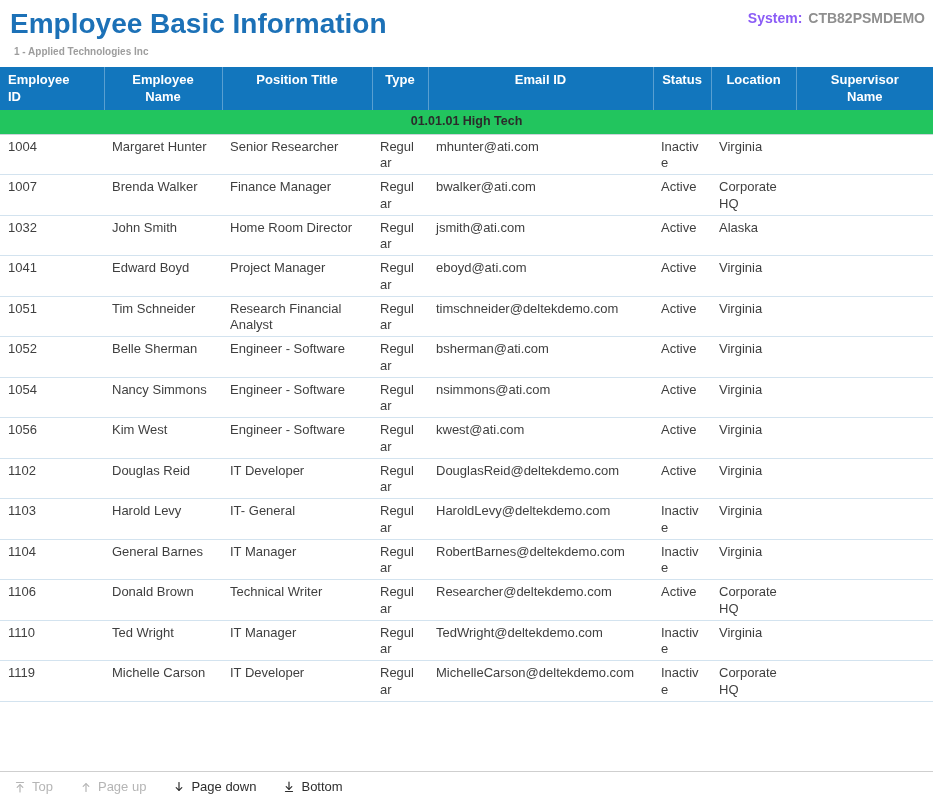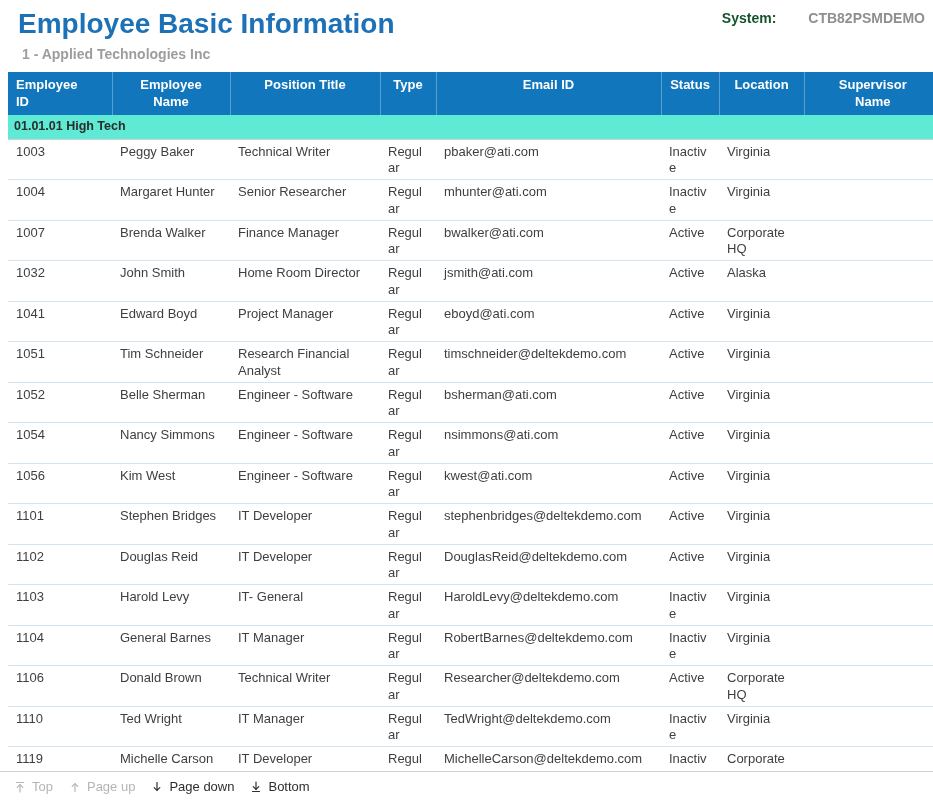--- a/index.html
+++ b/index.html
@@ -1,40 +1,40 @@
 <!DOCTYPE html>
 <html><head>
 <meta charset="utf-8">
 <style>
   * { box-sizing: border-box; }
   html,body { margin:0; padding:0; background:#fff; }
   body { font-family:"Liberation Sans", sans-serif; }
-  .page { position:relative; width:933px; height:803px; background:#fff; overflow:hidden;padding-left:8px; }
+  .page { position:relative; width:933px; height:803px; background:#fff; overflow:hidden; }
 
   
   .report-header { position:relative; padding:8px 10px 0 10px; }
   .page-title { margin:0; font-size:28px; font-weight:600; color:#1c71b7; letter-spacing:0; }
   .system-info { position:absolute; top:10px; right:8px; font-size:14px; font-weight:bold; }
-  .system-label { color:#14532d; }
-  .system-value { color:#8f8f8f;margin-left:32px; }
-  .company-name { margin:6px 0 10px 4px; font-size:14px; font-weight:bold; color:#9d9d9d; }
+  .system-label { color:#8b5cf6; margin-right:6px; }
+  .system-value { color:#8f8f8f; }
+  .company-name { margin:6px 0 10px 4px; font-size:10px; font-weight:bold; color:#9d9d9d; }
 
   
   table { width:100%; border-collapse:collapse; table-layout:fixed; }
   thead tr { background:#1276bd; }
   th { color:#fff; font-size:13px; font-weight:bold; text-align:left; vertical-align:top;
        padding:5px 8px; line-height:1.28; }
   th + th { border-left:1px solid rgba(255,255,255,0.30);text-align:center; }
   .thw { display:inline-block; max-width:74px; }
   td { font-size:13px; color:#3f3f3f; vertical-align:top; padding:4px 8px 3px 8px;
        line-height:1.25; border-bottom:1px solid #d3e3ef; overflow:hidden; word-wrap:break-word; }
-  .group-row td { background:#5eead4; color:#2b2b2b; font-weight:bold; font-size:12.5px;
-       padding:4px 6px; border-bottom:1px solid #ccd4da; }
+  .group-row td { background:#22c55e; color:#2b2b2b; font-weight:bold; font-size:12.5px;
+       padding:4px 6px; border-bottom:1px solid #ccd4da;text-align:center; }
   .pagination-bar { position:absolute; left:0; right:0; bottom:0; border-top:1px solid #cfcfcf;
-       padding:7px 14px 9px 14px; display:flex; gap:16px; align-items:center; background:#fff; }
+       padding:7px 14px 9px 14px; display:flex; gap:27px; align-items:center; background:#fff; }
   .nav-item { display:inline-flex; align-items:center; gap:6px; background:none; border:none;
        padding:0; font-family:inherit; font-size:13px; color:#2e2e2e; cursor:pointer; }
   .nav-item.disabled { color:#b5b5b5; cursor:default; }
   .nav-item .icon { display:inline-flex; }
   .nav-item svg { stroke:currentColor; fill:none; stroke-width:1.2; stroke-linecap:round; stroke-linejoin:round; }
 </style>
 </head>
 <body>
 
 <div class="page">
@@ -68,30 +68,20 @@
         <th>Status</th>
         <th>Location</th>
         <th><span class="thw">Supervisor Name</span></th>
       </tr>
     </thead>
     <tbody>
       <tr class="group-row">
         <td colspan="8">01.01.01 High Tech</td>
       </tr>
 
-    <tr>
-          <td>1003</td>
-          <td>Peggy Baker</td>
-          <td>Technical Writer</td>
-          <td>Regular</td>
-          <td>pbaker@ati.com</td>
-          <td>Inactive</td>
-          <td>Virginia</td>
-          <td></td>
-        </tr>
         <tr>
           <td>1004</td>
           <td>Margaret Hunter</td>
           <td>Senior Researcher</td>
           <td>Regular</td>
           <td>mhunter@ati.com</td>
           <td>Inactive</td>
           <td>Virginia</td>
           <td></td>
         </tr>
@@ -159,30 +149,20 @@
           <td>1056</td>
           <td>Kim West</td>
           <td>Engineer - Software</td>
           <td>Regular</td>
           <td>kwest@ati.com</td>
           <td>Active</td>
           <td>Virginia</td>
           <td></td>
         </tr>
         <tr>
-          <td>1101</td>
-          <td>Stephen Bridges</td>
-          <td>IT Developer</td>
-          <td>Regular</td>
-          <td>stephenbridges@deltekdemo.com</td>
-          <td>Active</td>
-          <td>Virginia</td>
-          <td></td>
-        </tr>
-        <tr>
           <td>1102</td>
           <td>Douglas Reid</td>
           <td>IT Developer</td>
           <td>Regular</td>
           <td>DouglasReid@deltekdemo.com</td>
           <td>Active</td>
           <td>Virginia</td>
           <td></td>
         </tr>
         <tr>

